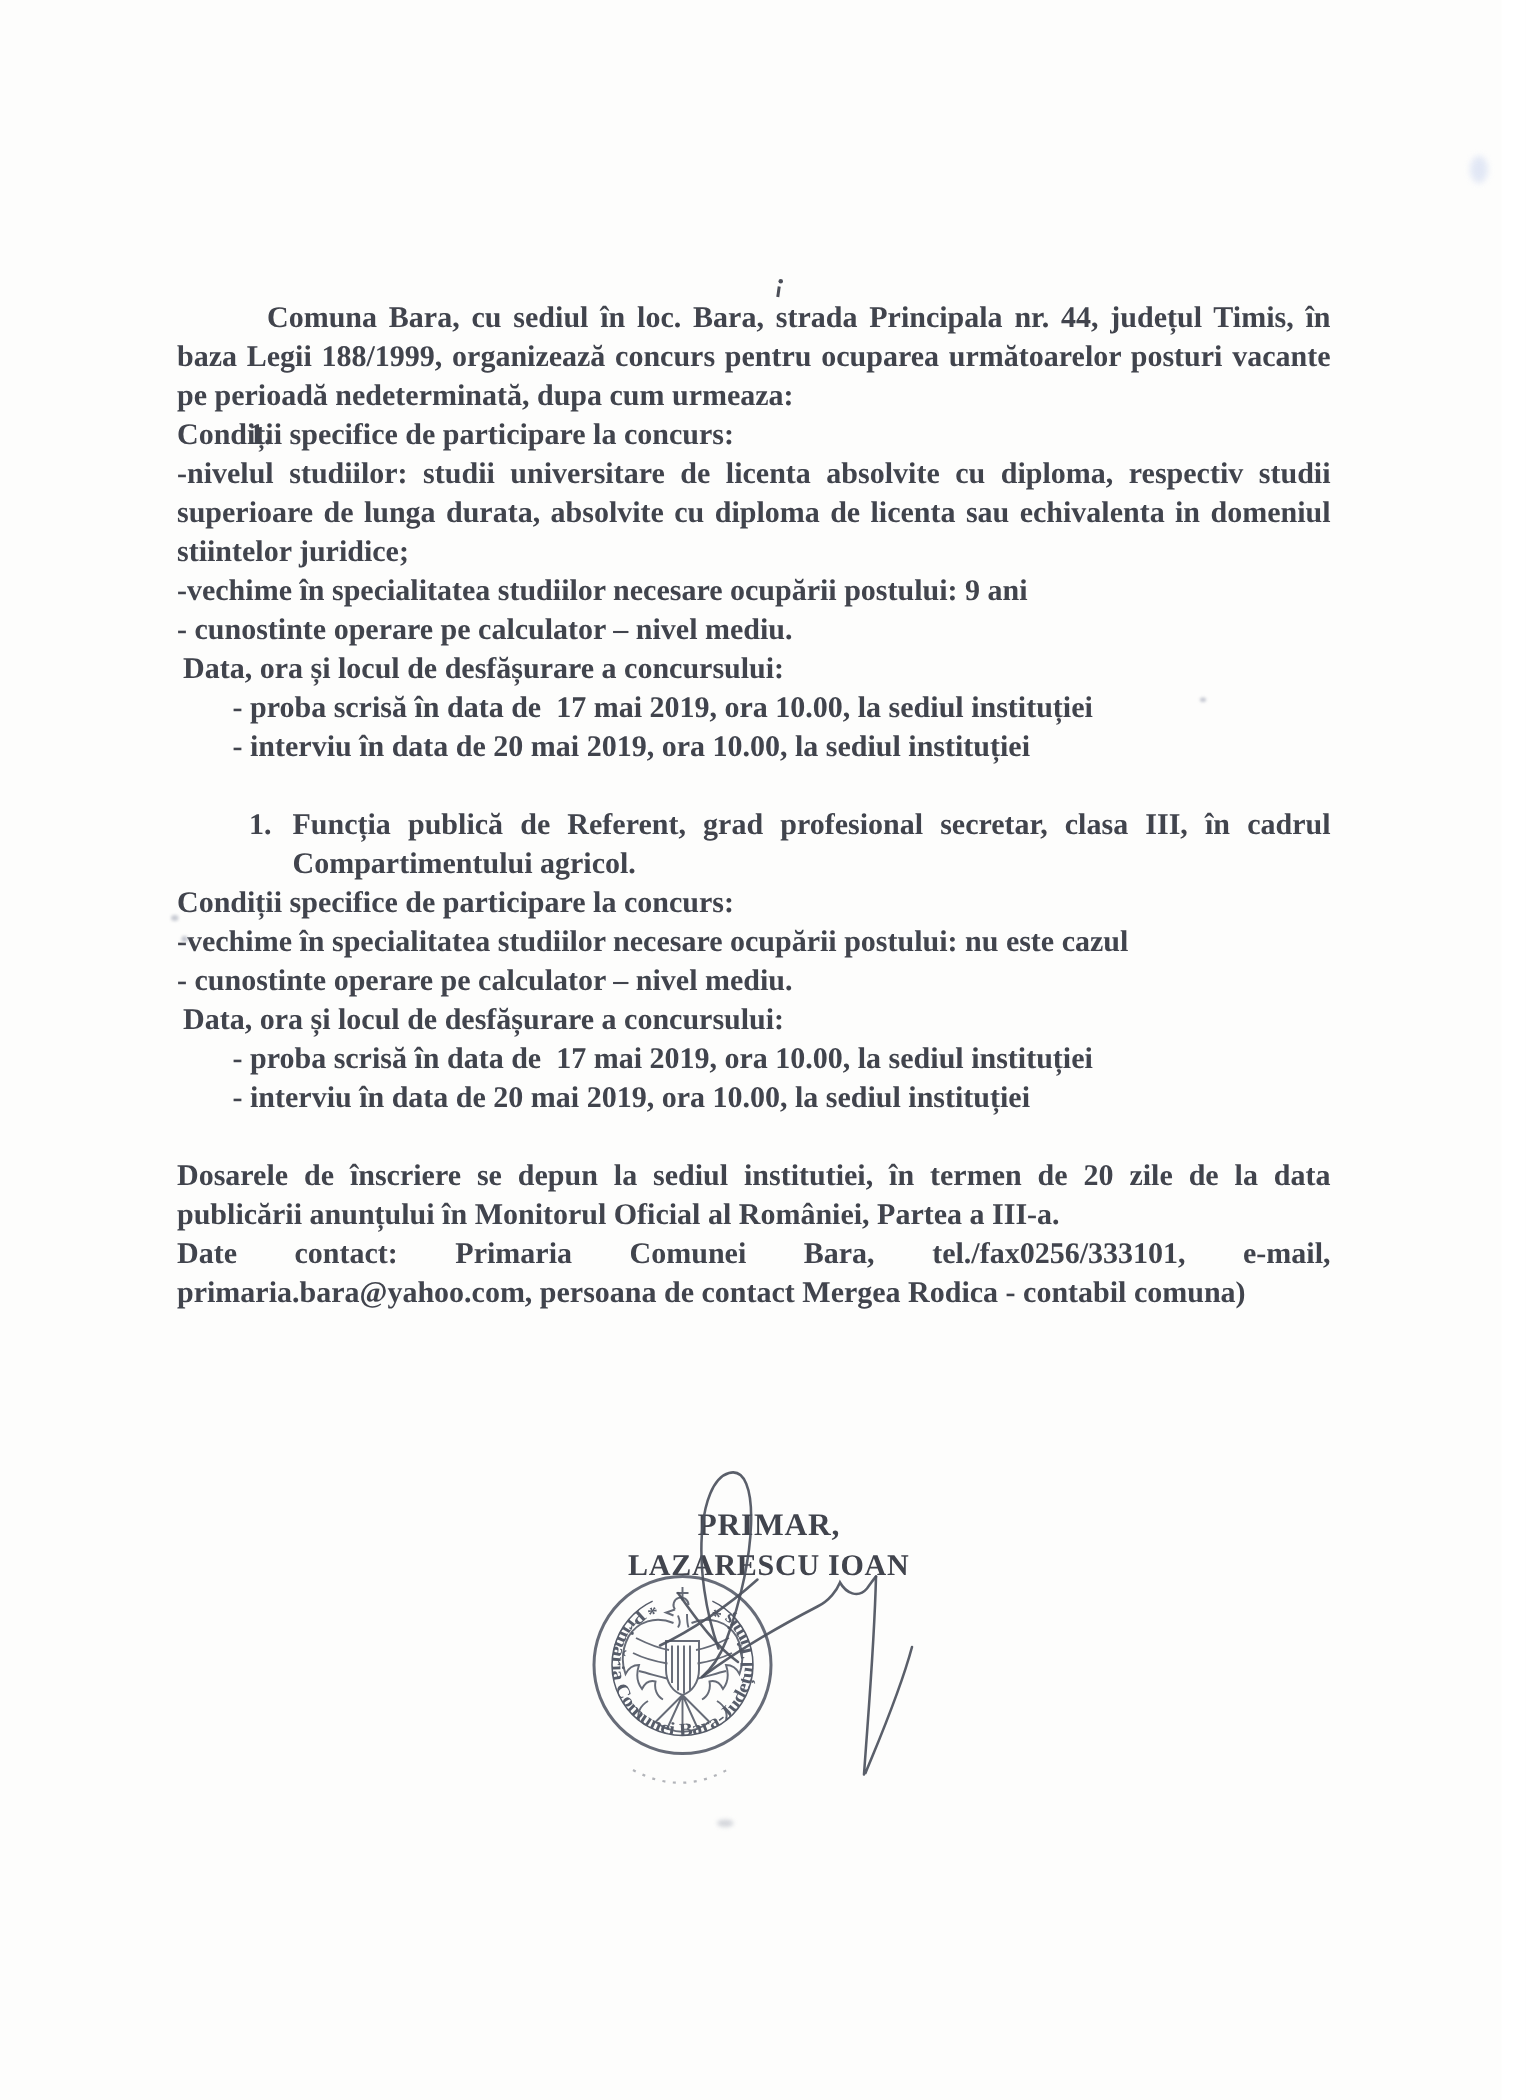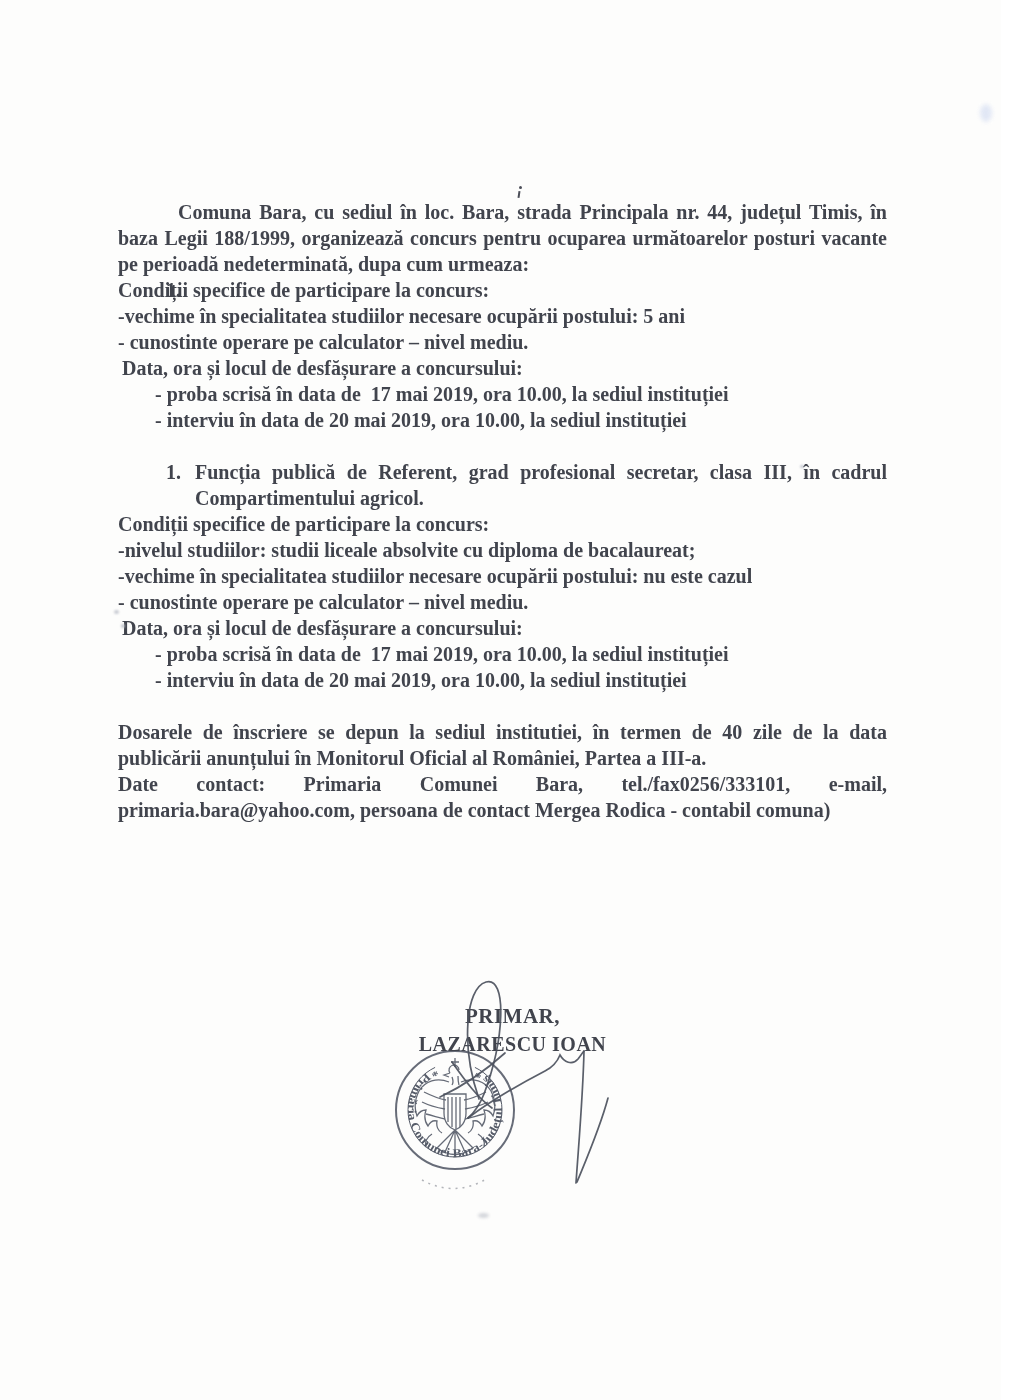--- a/index.html
+++ b/index.html
@@ -48,36 +48,36 @@
 </style>
 </head>
 <body>
 
 <div class="page">
 
   <div class="doc-body">
       <div class="blk para"><span>Comuna Bara, cu sediul în loc. Bara, strada Principala nr. 44, județul Timis, în baza Legii 188/1999, organizează concurs pentru ocuparea următoarelor posturi vacante pe perioadă nedeterminată, dupa cum urmeaza:</span></div>
       <div class="blk item"><span class="marker">1.</span></div>
       <div class="blk plain"><span>Condiții specifice de participare la concurs:</span></div>
-      <div class="blk plain-nj"><span>-vechime în specialitatea studiilor necesare ocupării postului: 5 ani</span></div>
+      <div class="blk plain"><span>-nivelul studiilor: studii universitare de licenta absolvite cu diploma, respectiv studii superioare de lunga durata, absolvite cu diploma de licenta sau echivalenta in domeniul stiintelor juridice;</span></div>
+      <div class="blk plain-nj"><span>-vechime în specialitatea studiilor necesare ocupării postului: 9 ani</span></div>
       <div class="blk plain-nj"><span>- cunostinte operare pe calculator – nivel mediu.</span></div>
       <div class="blk datahead"><span>Data, ora și locul de desfășurare a concursului:</span></div>
       <div class="blk sub"><span>- proba scrisă în data de  17 mai 2019, ora 10.00, la sediul instituției</span></div>
       <div class="blk sub"><span>- interviu în data de 20 mai 2019, ora 10.00, la sediul instituției</span></div>
       <div class="blk gap"></div>
       <div class="blk item"><span class="marker">1.</span><span>Funcția publică de Referent, grad profesional secretar, clasa III, în cadrul Compartimentului agricol.</span></div>
       <div class="blk plain"><span>Condiții specifice de participare la concurs:</span></div>
-      <div class="blk plain-nj"><span>-nivelul studiilor: studii liceale absolvite cu diploma de bacalaureat;</span></div>
       <div class="blk plain-nj"><span>-vechime în specialitatea studiilor necesare ocupării postului: nu este cazul</span></div>
       <div class="blk plain-nj"><span>- cunostinte operare pe calculator – nivel mediu.</span></div>
       <div class="blk datahead"><span>Data, ora și locul de desfășurare a concursului:</span></div>
       <div class="blk sub"><span>- proba scrisă în data de  17 mai 2019, ora 10.00, la sediul instituției</span></div>
       <div class="blk sub"><span>- interviu în data de 20 mai 2019, ora 10.00, la sediul instituției</span></div>
       <div class="blk gap"></div>
-      <div class="blk para-flush"><span>Dosarele de înscriere se depun la sediul institutiei, în termen de 40 zile de la data publicării anunțului în Monitorul Oficial al României, Partea a III-a.</span></div>
+      <div class="blk para-flush"><span>Dosarele de înscriere se depun la sediul institutiei, în termen de 20 zile de la data publicării anunțului în Monitorul Oficial al României, Partea a III-a.</span></div>
       <div class="blk para-flush"><span>Date contact: Primaria Comunei Bara, tel./fax0256/333101, e-mail, primaria.bara@yahoo.com, persoana de contact Mergea Rodica - contabil comuna)</span></div>
     </div>
 
   <div class="signature">
     <div class="sig-title">PRIMAR,</div>
     <div class="sig-name">LAZARESCU IOAN</div>
   </div>
 
   <svg class="stamp" width="146" height="160" viewBox="0 0 146 160">
     <circle cx="73" cy="64" r="59" stroke-width="2" opacity="0.9"></circle>

